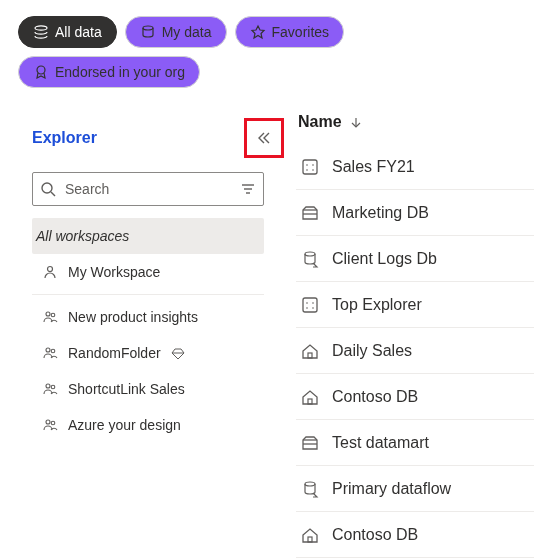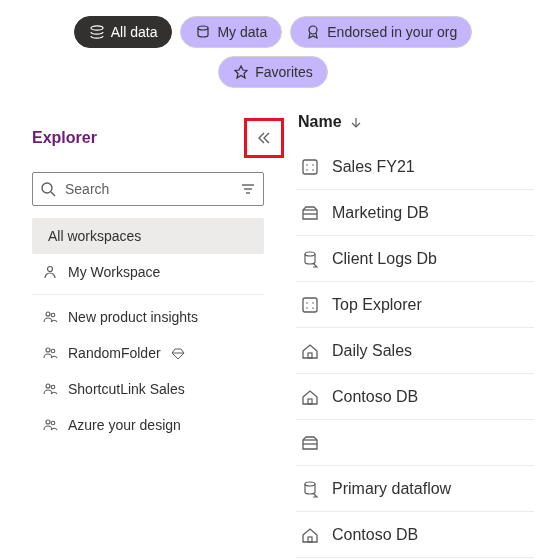--- a/index.html
+++ b/index.html
@@ -11,31 +11,30 @@
       width: 546px;
       height: 560px;
       overflow: hidden;
     }
     
     .filters {
       display: flex;
       gap: 8px;
       padding: 16px 18px 12px 18px;
       flex-wrap: wrap;
-      justify-content: center;
     }
     .pill {
       display: inline-flex;
       align-items: center;
       gap: 6px;
       height: 32px;
       padding: 0 14px;
       border-radius: 16px;
       border: 1px solid #d1d1d1;
-      background: #c4b5fd;
+      background: #8b5cf6;
       color: #323130;
       font-size: 14px;
       cursor: pointer;
       white-space: nowrap;
     }
     .pill.active {
       background: #323130;
       color: #fff;
       border-color: #323130;
     }
@@ -56,21 +55,21 @@
     }
     .explorer-header {
       display: flex;
       align-items: center;
       justify-content: space-between;
       padding: 18px 0 14px 14px;
     }
     .explorer-title {
       font-size: 16px;
       font-weight: 600;
-      color: #701a75;
+      color: #1d4ed8;
     }
     .collapse-btn {
       width: 40px;
       height: 40px;
       display: flex;
       align-items: center;
       justify-content: center;
       cursor: pointer;
       border: 3px solid #e81123; 
       box-sizing: border-box;
@@ -110,21 +109,21 @@
       height: 36px;
       padding: 0 10px;
       border-radius: 2px;
       cursor: pointer;
       color: #323130;
     }
     .ws-item.selected {
       background: #edebe9;
       font-weight: 400;
     }
-    .ws-item.no-icon { padding-left: 16px; }
+    .ws-item.no-icon { padding-left: 4px; font-style: italic; }
     .ws-icon { width: 16px; height: 16px; flex-shrink: 0; color: #605e5c; }
     .ws-divider { height: 1px; background: #edebe9; margin: 4px 0; }
     .ws-trailing { width: 14px; height: 14px; color: #605e5c; }
 
     
     .datalist {
       flex: 1;
       padding: 0 12px 0 18px;
     }
     .col-header {
@@ -236,29 +235,29 @@
     <span>All data</span>
   </button>
   <button class="pill">
     <svg viewBox="0 0 16 16" style="stroke:#605e5c">
         <use href="#i-cylinder"></use>
       </svg>
     <span>My data</span>
   </button>
   <button class="pill">
     <svg viewBox="0 0 16 16" style="stroke:#605e5c">
+        <use href="#i-star"></use>
+      </svg>
+    <span>Favorites</span>
+  </button>
+  <button class="pill">
+    <svg viewBox="0 0 16 16" style="stroke:#605e5c">
         <use href="#i-ribbon"></use>
       </svg>
     <span>Endorsed in your org</span>
-  </button>
-  <button class="pill">
-    <svg viewBox="0 0 16 16" style="stroke:#605e5c">
-        <use href="#i-star"></use>
-      </svg>
-    <span>Favorites</span>
   </button>
 </div>
 
 <div class="main">
 
   <div class="explorer">
     <div class="explorer-header">
       <div class="explorer-title">Explorer</div>
       <div class="collapse-btn">
         <svg viewBox="0 0 16 16" style="color:#605e5c">
@@ -359,20 +358,21 @@
     <div class="row">
       <svg class="row-icon" viewBox="0 0 20 20">
           <use href="#i-house"></use>
         </svg>
       <span class="row-label">Contoso DB</span>
     </div>
     <div class="row">
       <svg class="row-icon" viewBox="0 0 20 20">
           <use href="#i-datamart"></use>
         </svg>
+      <span class="row-label">Test datamart</span>
     </div>
     <div class="row">
       <svg class="row-icon" viewBox="0 0 20 20">
           <use href="#i-dataflow"></use>
         </svg>
       <span class="row-label">Primary dataflow</span>
     </div>
     <div class="row">
       <svg class="row-icon" viewBox="0 0 20 20">
           <use href="#i-house"></use>

